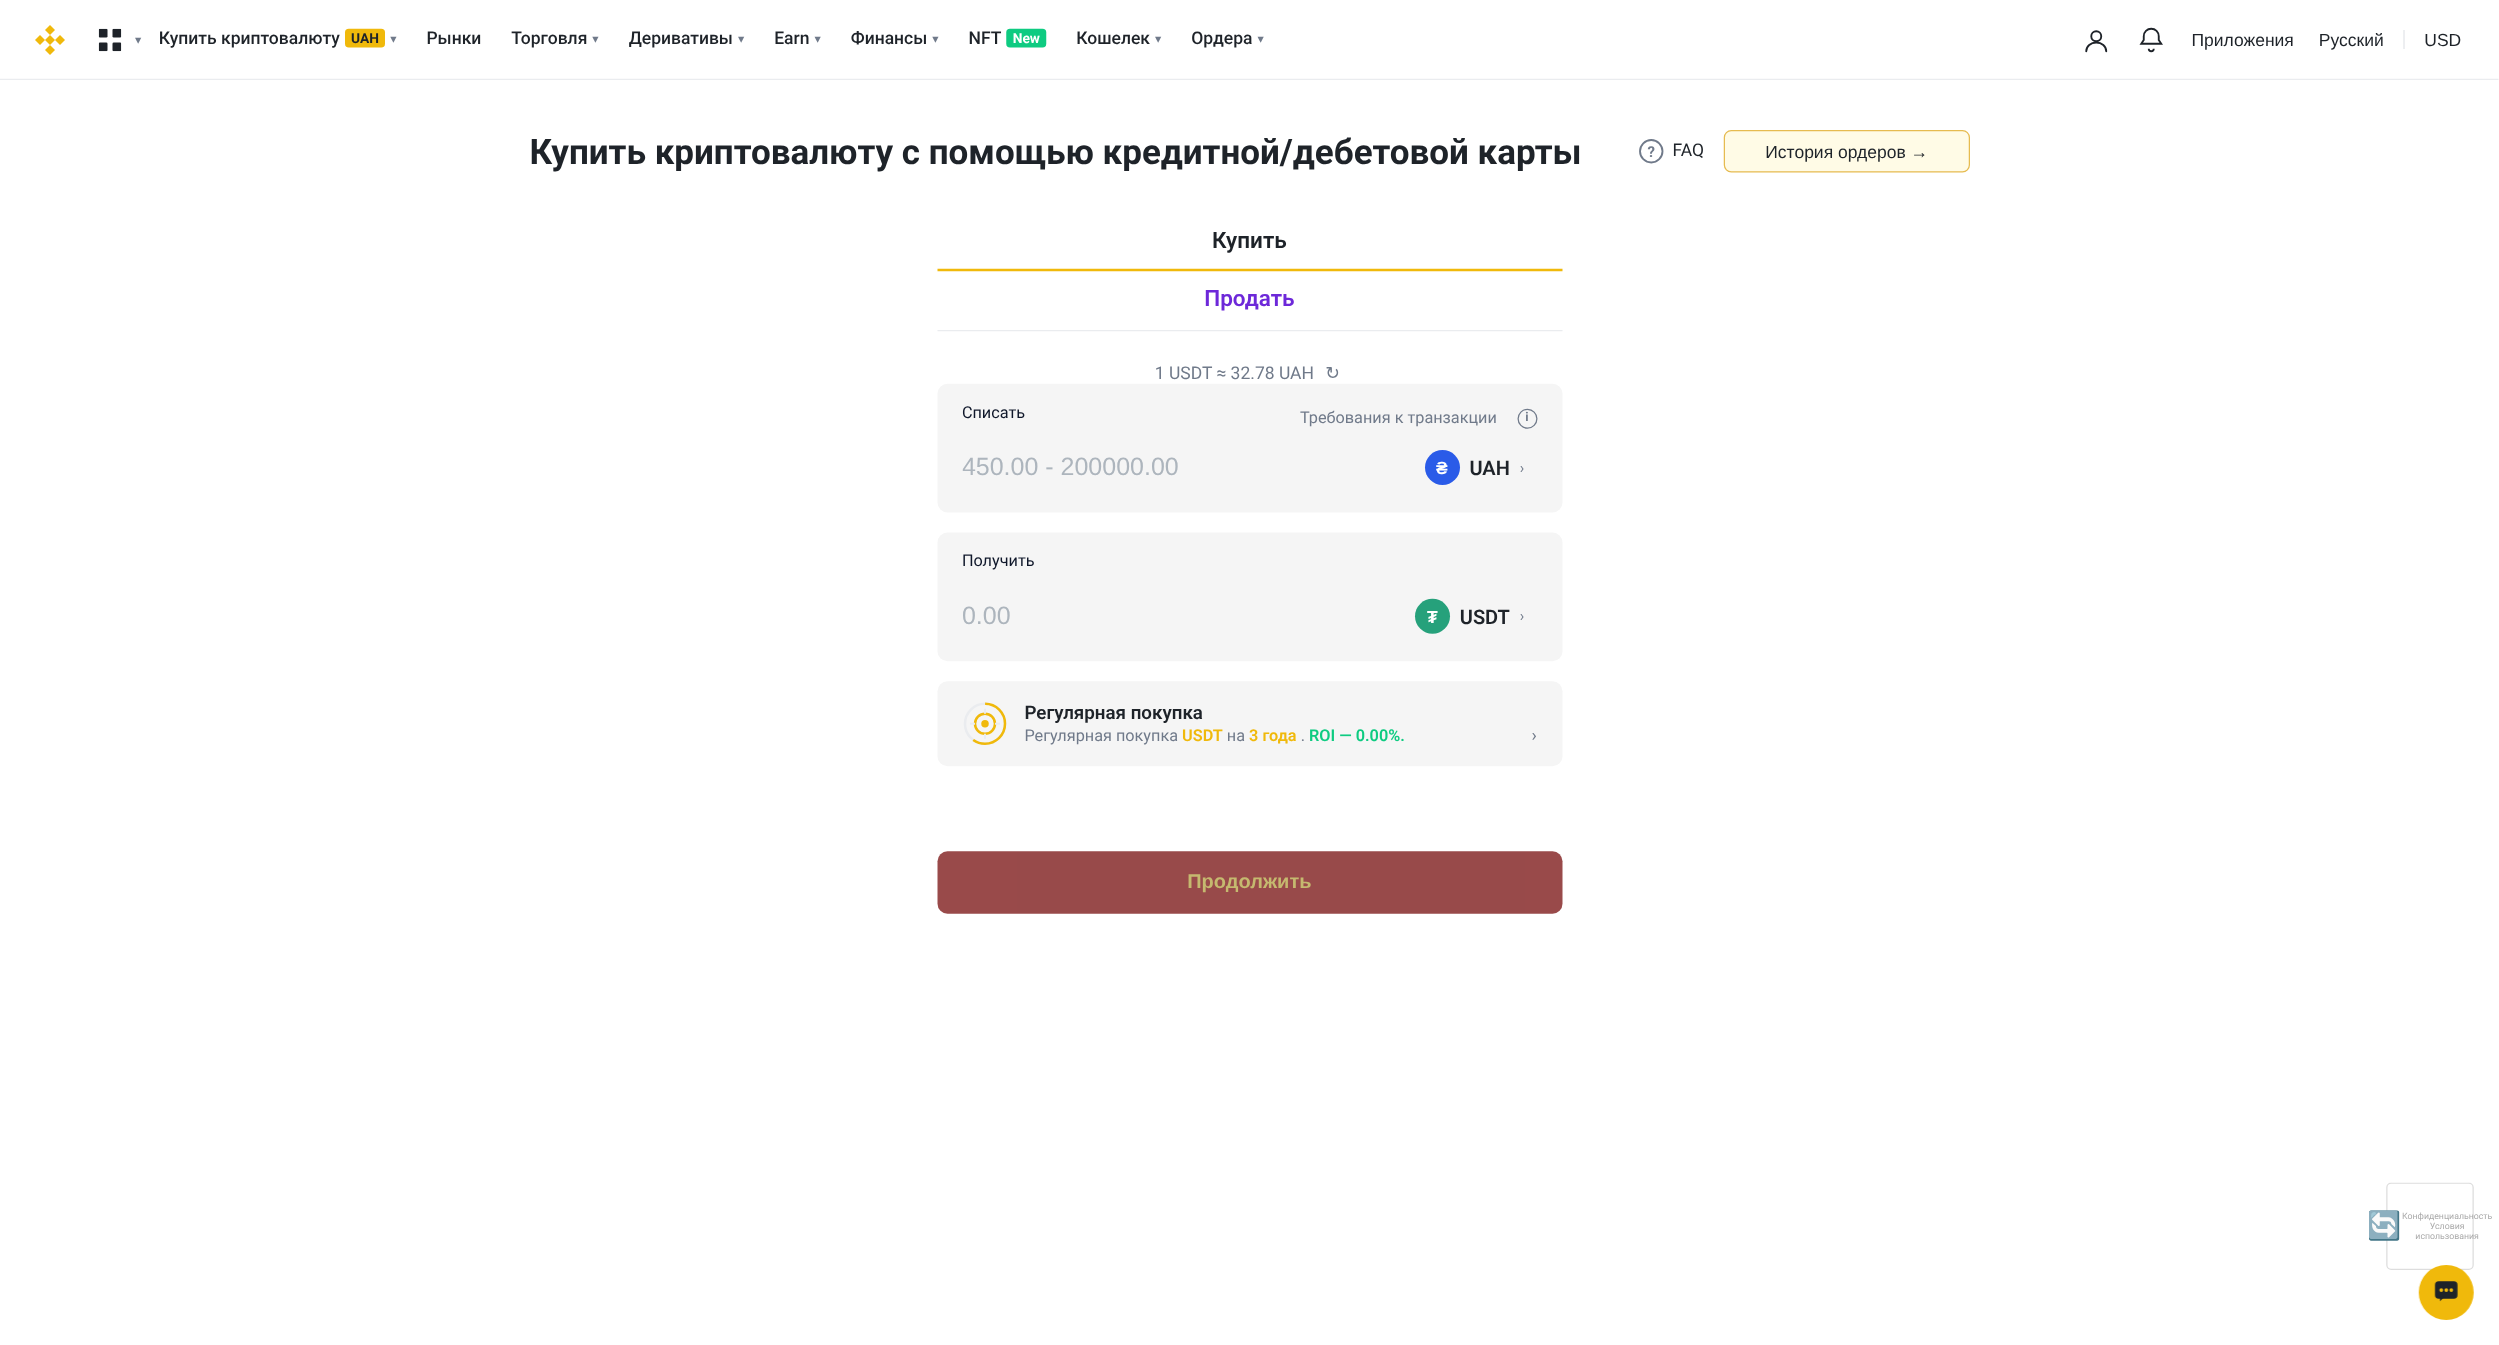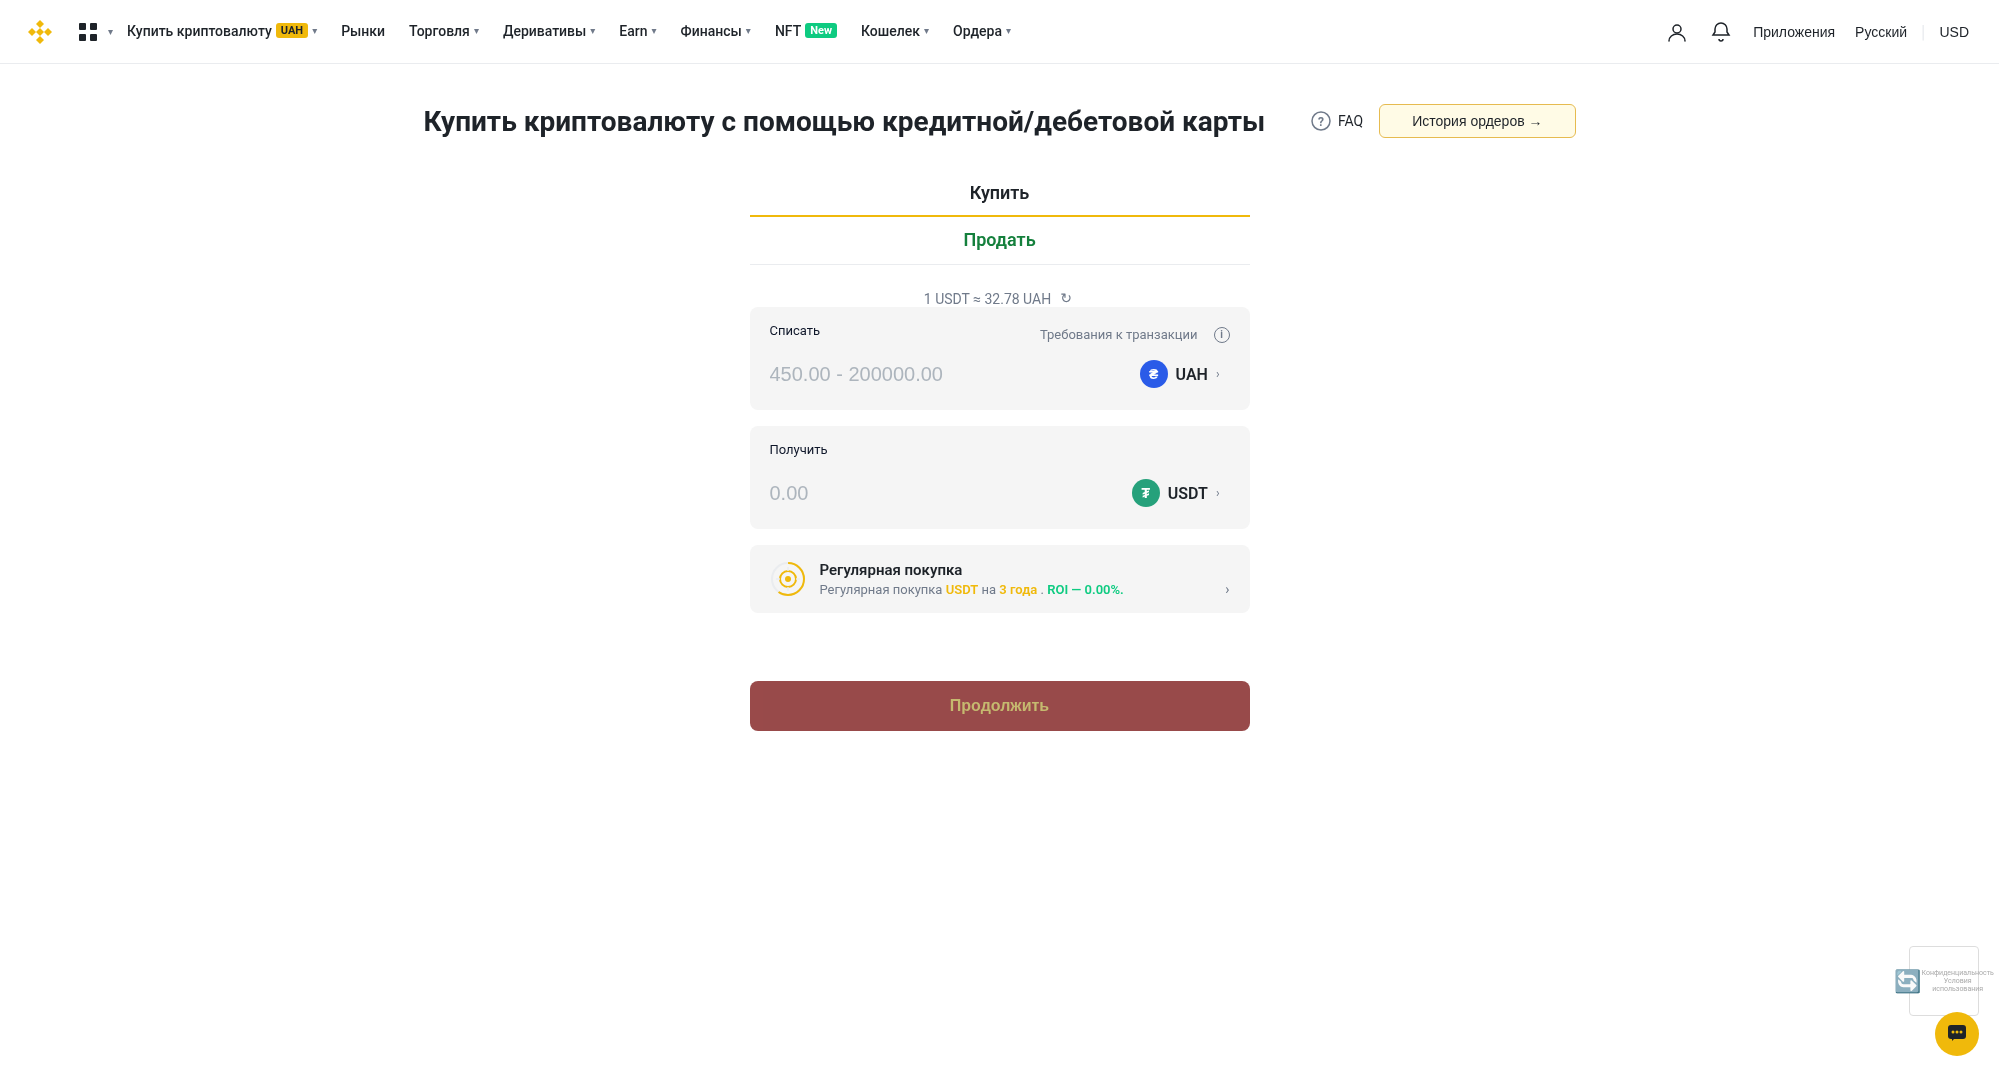--- a/index.html
+++ b/index.html
@@ -161,21 +161,21 @@
       margin-left: auto;
       margin-right: auto;
       flex-direction: column;
     }
     .tab {
       flex: 1;
       text-align: center;
       padding: 12px 0;
       font-size: 18px;
       font-weight: 600;
-      color: #15803d;
+      color: #6d28d9;
       cursor: pointer;
       border-bottom: 2px solid transparent;
     }
     .tab.active {
       color: #1e2329;
       border-bottom: 2px solid #f0b90b;
     }
 
     
     .form-wrapper {

